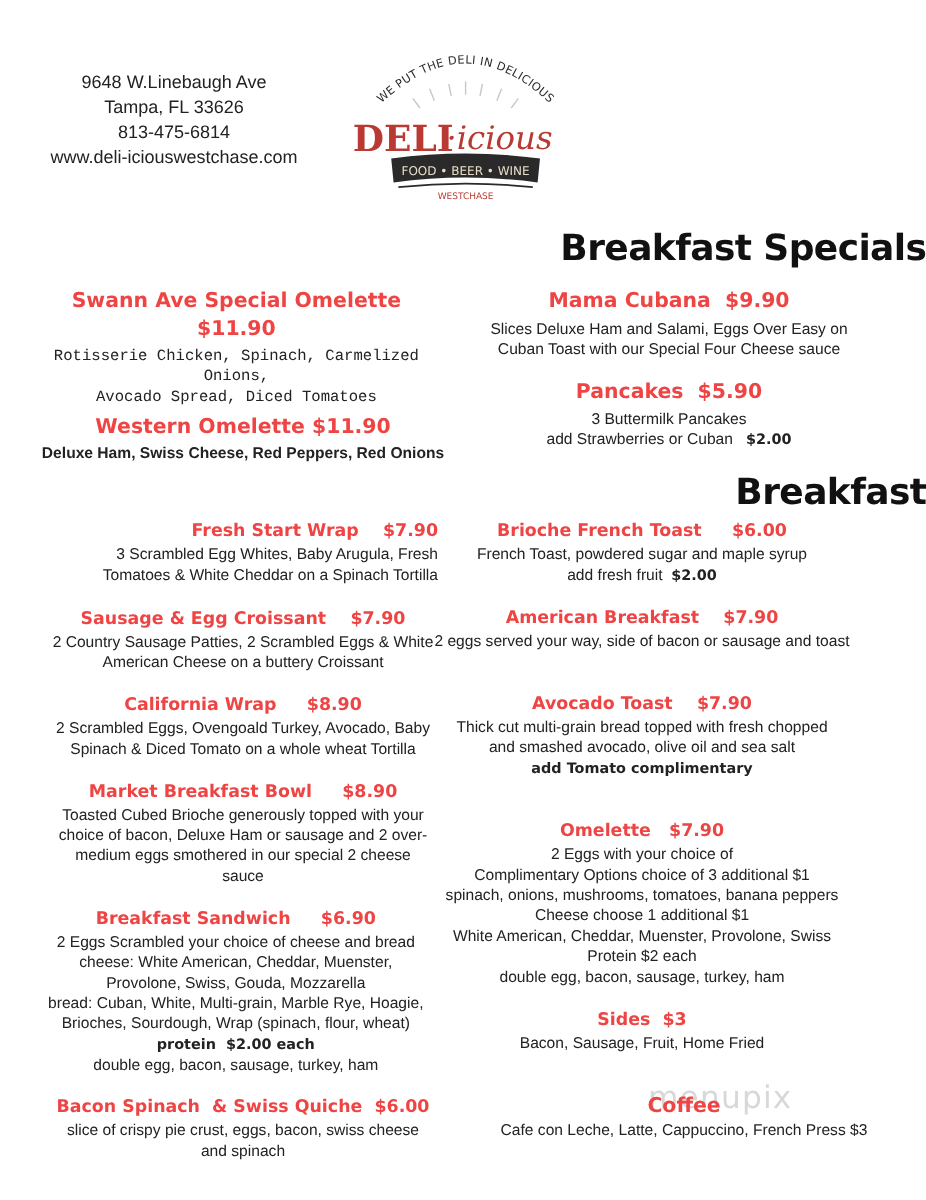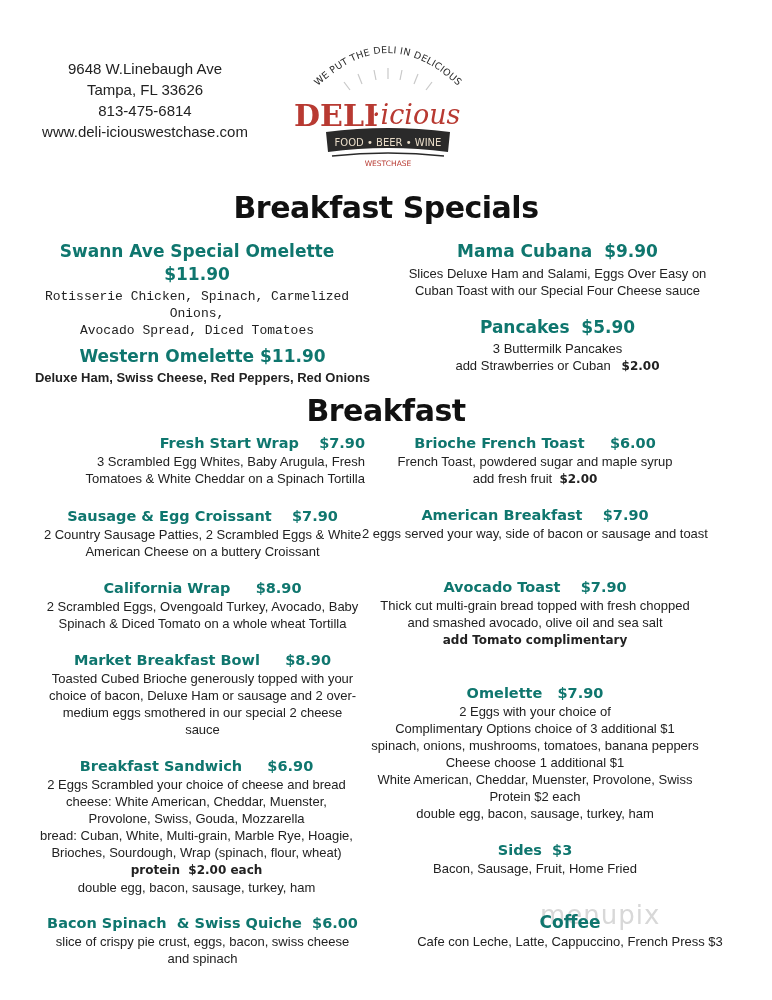--- a/index.html
+++ b/index.html
@@ -4,26 +4,26 @@
   <style>
     * { box-sizing: border-box; margin: 0; padding: 0; }
     html, body { width: 772px; height: 1000px; background: #ffffff; overflow: hidden; }
     body { position: relative; font-family: "Liberation Sans", sans-serif; color: #1a1a1a; }
 
     .address { position: absolute; left: 20px; top: 58px; width: 250px; text-align: center; font-size: 15px; line-height: 21px; color: #222; }
 
     .logo { position: absolute; left: 288px; top: 28px; width: 200px; height: 142px; }
     .logo svg { width: 100%; height: 100%; }
 
-    .section-title { position: absolute; left: 0; width: 772px; text-align: center; font-family: "DejaVu Sans", sans-serif; font-weight: bold; color: #111; }
+    .section-title { position: absolute; left: 0; width: 772px; text-align: right; font-family: "DejaVu Sans", sans-serif; font-weight: bold; color: #111; }
     .title-specials { top: 190px; font-size: 30px; letter-spacing: -0.5px; }
     .title-breakfast { top: 393px; font-size: 30px; letter-spacing: -0.5px; }
 
     .item { position: absolute; text-align: center; }
-    .item .name { font-family: "DejaVu Sans", sans-serif; font-weight: bold; color: #0f766e; white-space: pre; }
+    .item .name { font-family: "DejaVu Sans", sans-serif; font-weight: bold; color: #ef4444; white-space: pre; }
     .item .desc { font-size: 13px; line-height: 17px; color: #222; white-space: pre-line; }
     .item .desc b, .item .addon { font-family: "DejaVu Sans", sans-serif; font-weight: bold; font-size: 12px; }
     .addon-line { font-size: 13px; line-height: 17px; color: #222; }
     .special .name { font-size: 17px; line-height: 23px; }
     .reg .name { font-size: 14.5px; line-height: 20px; }
 
     .watermark { position: absolute; left: 540px; top: 900px; font-size: 26px; color: #d8d8d8; letter-spacing: 1px; font-family: "DejaVu Sans", sans-serif; z-index: 0; }
     .item { z-index: 1; }
   </style>
 </head>

